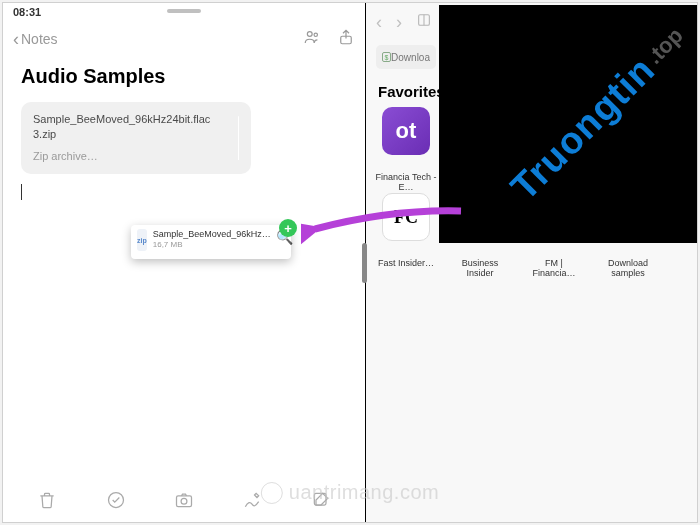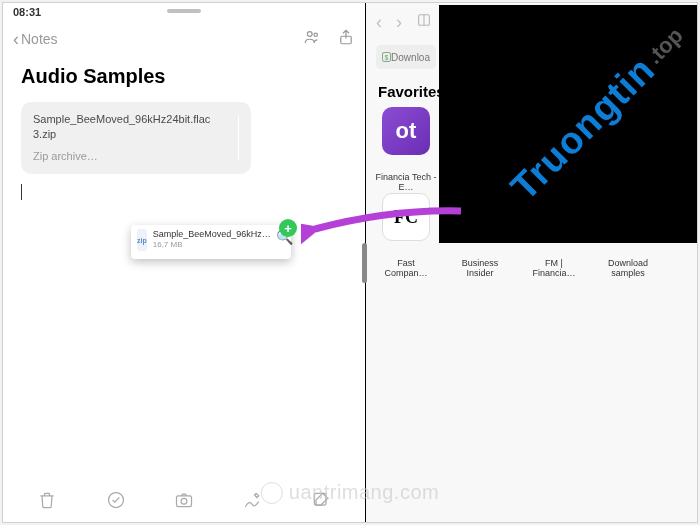--- a/index.html
+++ b/index.html
@@ -142,21 +142,21 @@
     <div class="fav-grid">
       <div class="fav-item">
         <div class="fav-icon gt-icon">ot</div>
         <div class="fav-label">Financia Tech - E…</div>
       </div>
     </div>
 
     <div class="fav-row2">
       <div class="fav-item">
         <div class="fav-icon fc-icon">FC</div>
-        <div class="fav-label">Fast Compan…</div>
+        <div class="fav-label">Fast Insider…</div>
       </div>
       <div class="fav-item">
         <div class="fav-icon generic-icon"></div>
         <div class="fav-label">Business Insider</div>
       </div>
       <div class="fav-item">
         <div class="fav-icon generic-icon"></div>
         <div class="fav-label">FM | Financia…</div>
       </div>
       <div class="fav-item">

